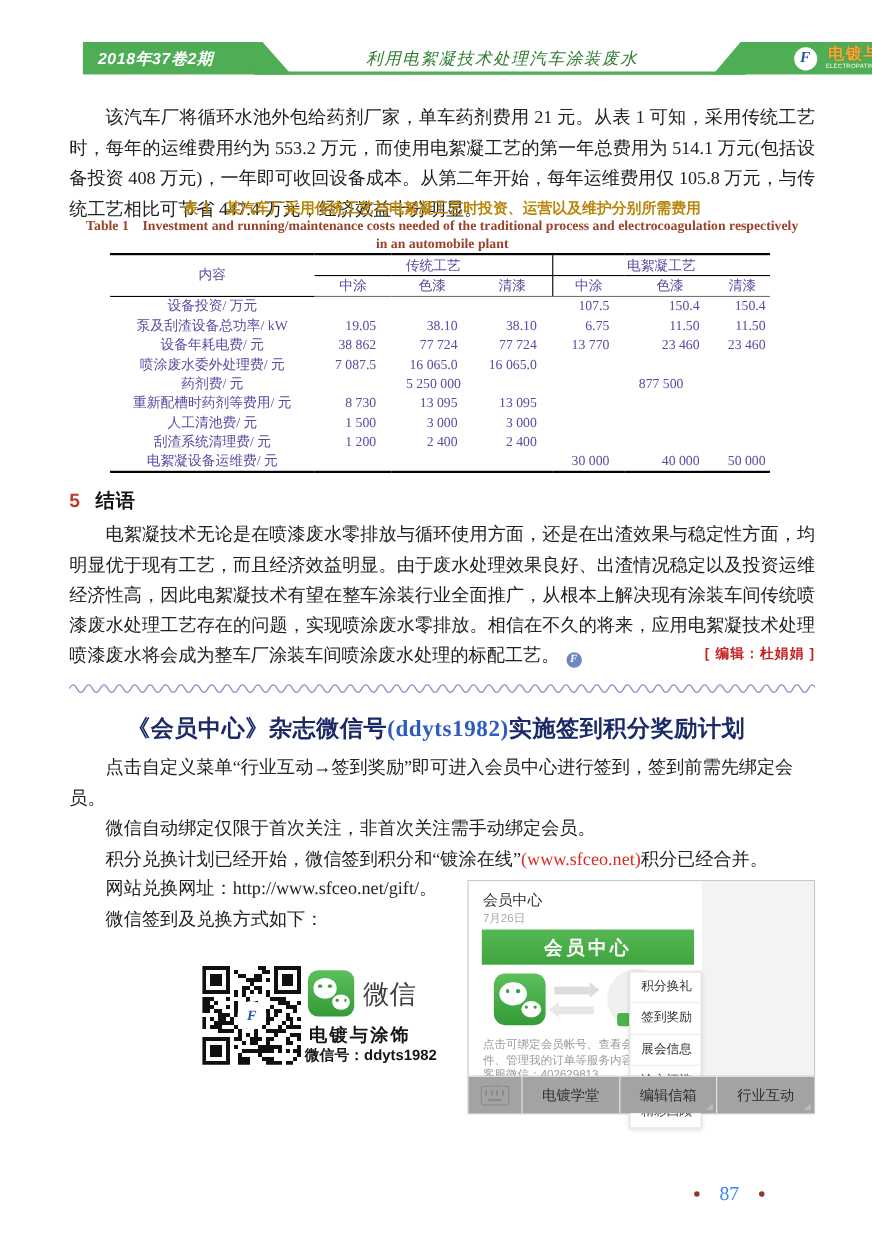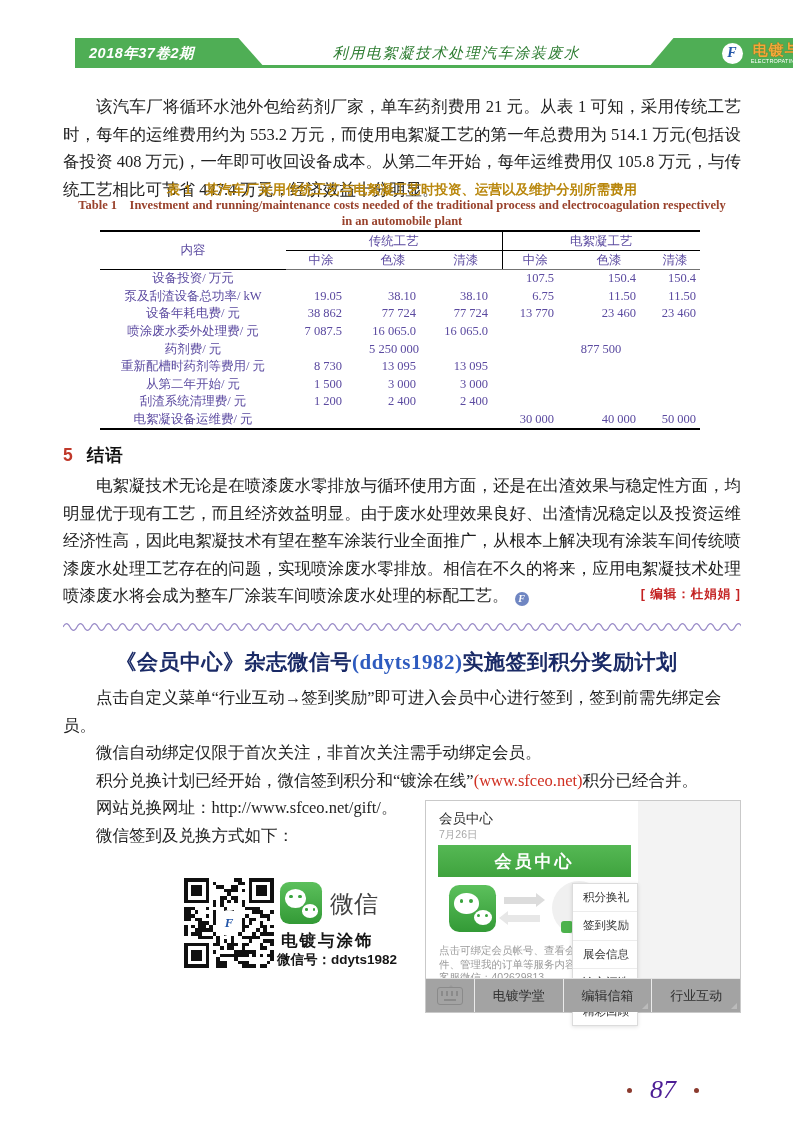--- a/index.html
+++ b/index.html
@@ -137,21 +137,21 @@
   .kb::after{content:"";position:absolute;left:6px;bottom:2.5px;right:6px;height:2px;background:#8a8a8a;}
   .tb-item{flex:1;text-align:center;font-size:13px;color:#2f2f2f;position:relative;height:100%;
            display:flex;align-items:center;justify-content:center;border-left:1px solid #ebebeb;}
   .tb-item.corner::after{content:"";position:absolute;right:3px;bottom:3px;width:0;height:0;
            border:3.5px solid transparent;border-right-color:#bbb;border-bottom-color:#bbb;}
 
   
   .pageno{position:absolute;top:1075px;left:598px;width:130px;display:flex;align-items:center;
           justify-content:center;gap:18px;}
   .pn-dot{width:5px;height:5px;border-radius:50%;background:#8b3a2e;}
-  .pn-num{font-style:italic;font-size:26px;color:#4c1d95;}
+  .pn-num{font-size:18px;color:#3b82f6;}
 </style>
 </head>
 <body>
 
 <div class="page">
 
   <div class="band">
     <div class="band-left">
       <span>2018年37卷2期</span>
     </div>
@@ -245,21 +245,21 @@
         <tr>
           <td class="lbl">重新配槽时药剂等费用/ 元</td>
           <td class="num c0">8 730</td>
           <td class="num c1">13 095</td>
           <td class="num c2">13 095</td>
           <td class="num c3"></td>
           <td class="num c4"></td>
           <td class="num c5"></td>
         </tr>
         <tr>
-          <td class="lbl">从第二年开始/ 元</td>
+          <td class="lbl">人工清池费/ 元</td>
           <td class="num c0">1 500</td>
           <td class="num c1">3 000</td>
           <td class="num c2">3 000</td>
           <td class="num c3"></td>
           <td class="num c4"></td>
           <td class="num c5"></td>
         </tr>
         <tr>
           <td class="lbl">刮渣系统清理费/ 元</td>
           <td class="num c0">1 200</td>

